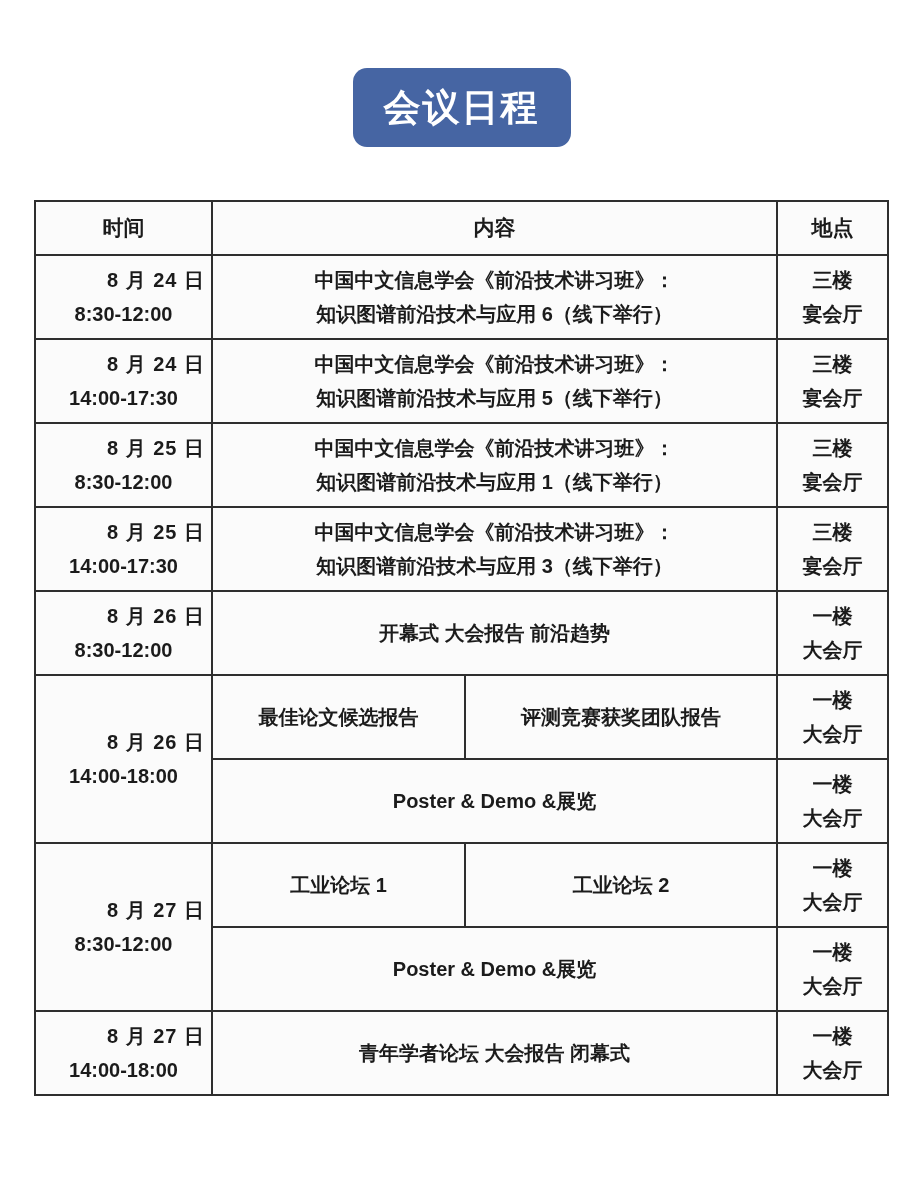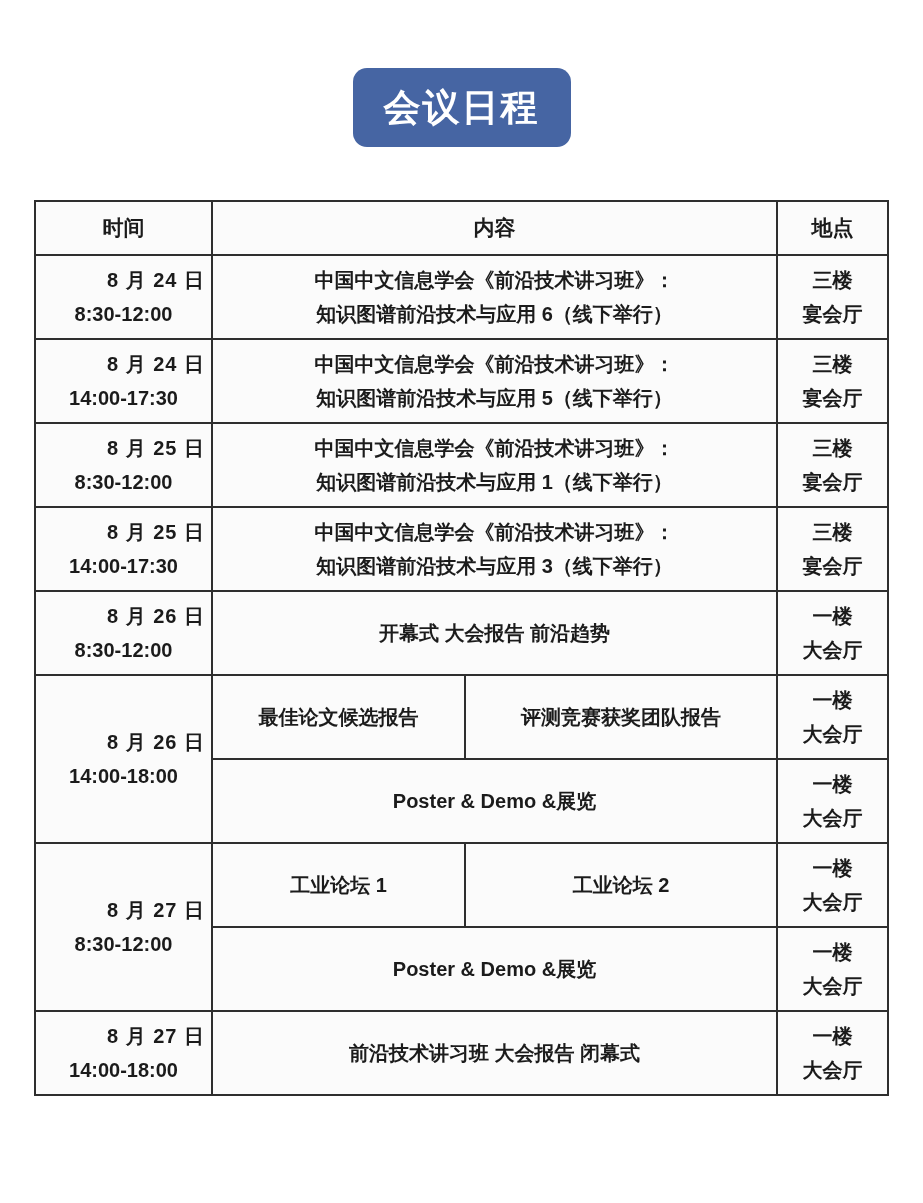--- a/index.html
+++ b/index.html
@@ -213,21 +213,21 @@
           <div>大会厅</div>
         </td>
       </tr>
 
       <tr>
         <td class="time-cell">
           <div>8 月 27 日</div>
           <div class="mono-ish">14:00-18:00</div>
         </td>
         <td colspan="2">
-          <div>前沿技术讲习班 大会报告 闭幕式</div>
+          <div>青年学者论坛 大会报告 闭幕式</div>
         </td>
         <td>
           <div>一楼</div>
           <div>大会厅</div>
         </td>
       </tr>
 
     </tbody>
   </table>
 </div>

